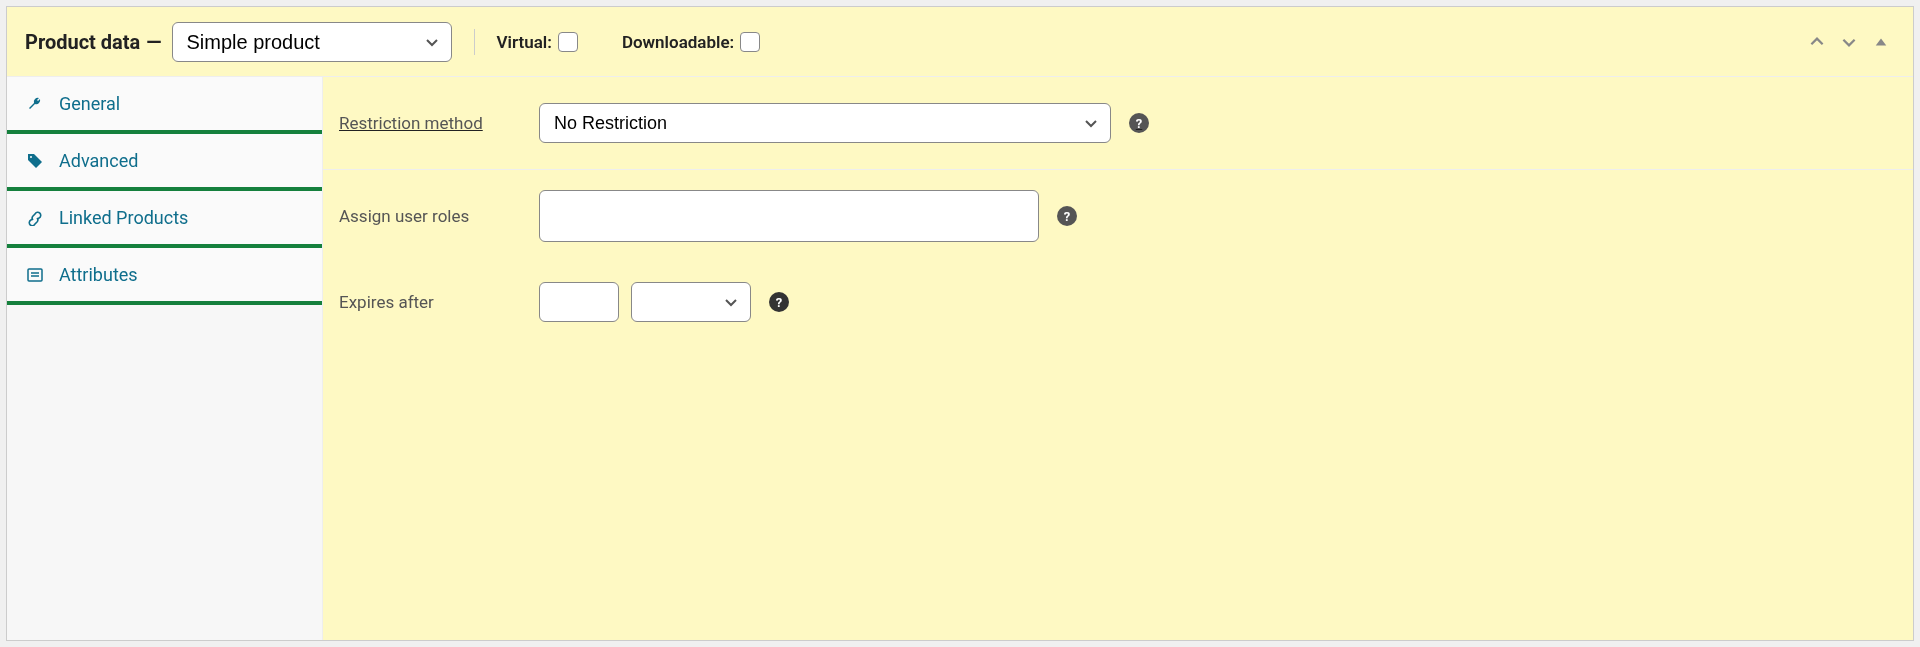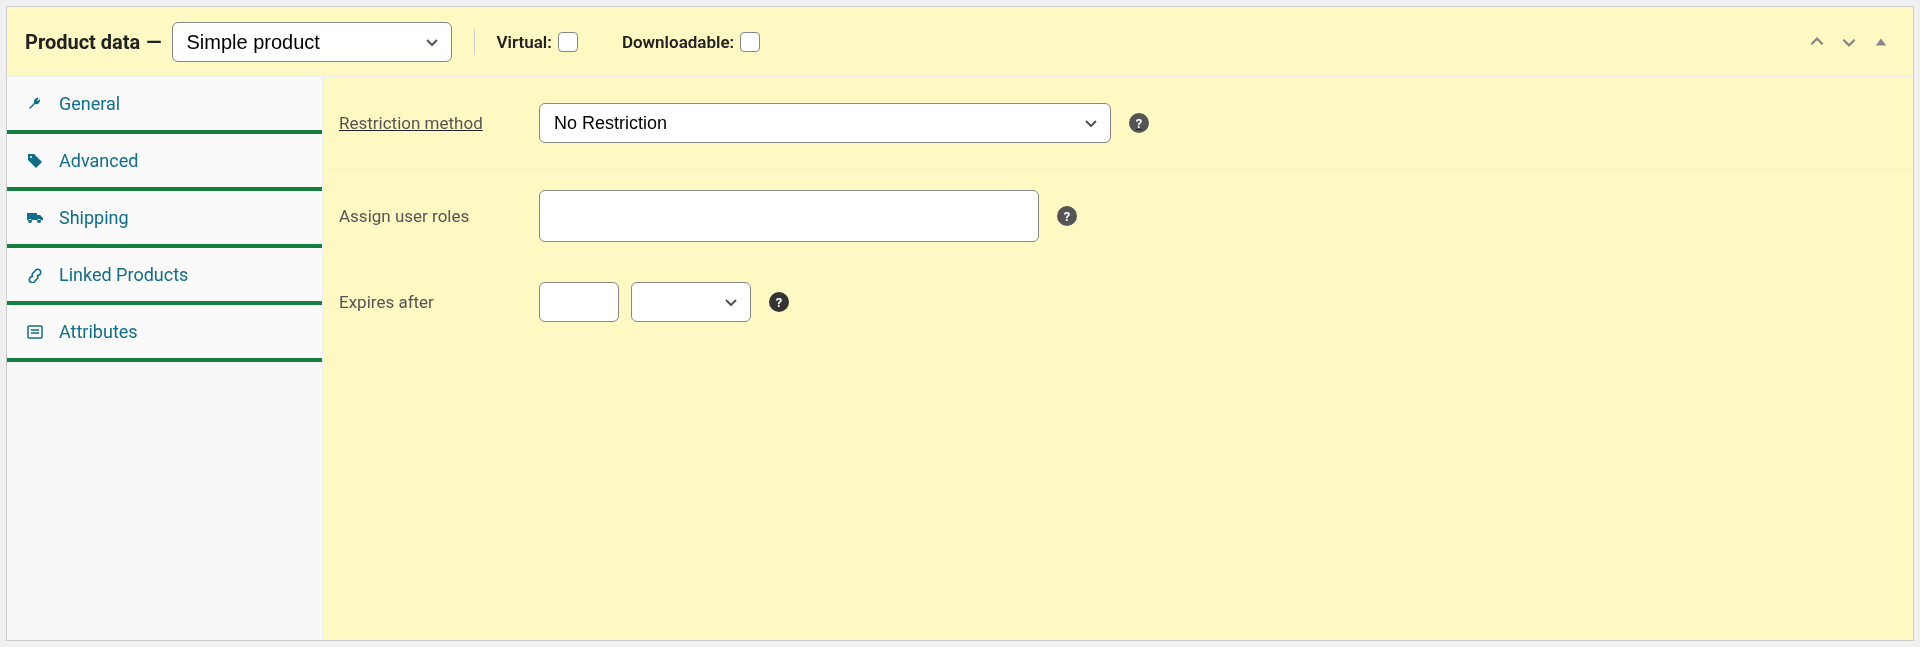--- a/index.html
+++ b/index.html
@@ -172,28 +172,20 @@
         <span class="ticon">
             <svg width="16" height="16" viewBox="0 0 16 16">
               <path d="M1 1h6l8 8-6 6-8-8V1zm3 4a1 1 0 100-2 1 1 0 000 2z" fill="currentColor"></path>
             </svg>
           </span>
         <span>Advanced</span>
       </div>
       <div class="tab">
         <span class="ticon">
             <svg width="16" height="16" viewBox="0 0 16 16">
-              <path d="M0 3h10v7H0V3zm10 2h3l3 3v2h-6V5zM3 13a2 2 0 100-4 2 2 0 000 4zm9 0a2 2 0 100-4 2 2 0 000 4z" fill="currentColor"></path>
-            </svg>
-          </span>
-        <span>Shipping</span>
-      </div>
-      <div class="tab">
-        <span class="ticon">
-            <svg width="16" height="16" viewBox="0 0 16 16">
               <path d="M6 10a3 3 0 010-4l2-2a3 3 0 114 4l-1 1m-1-1a3 3 0 010 4l-2 2a3 3 0 11-4-4l1-1" stroke="currentColor" stroke-width="1.6" fill="none"></path>
             </svg>
           </span>
         <span>Linked Products</span>
       </div>
       <div class="tab">
         <span class="ticon">
             <svg width="16" height="16" viewBox="0 0 16 16">
               <rect x="1" y="2" width="14" height="12" rx="1" fill="none" stroke="currentColor" stroke-width="1.5"></rect>
               <path d="M4 6h8M4 9h8" stroke="currentColor" stroke-width="1.5"></path>

